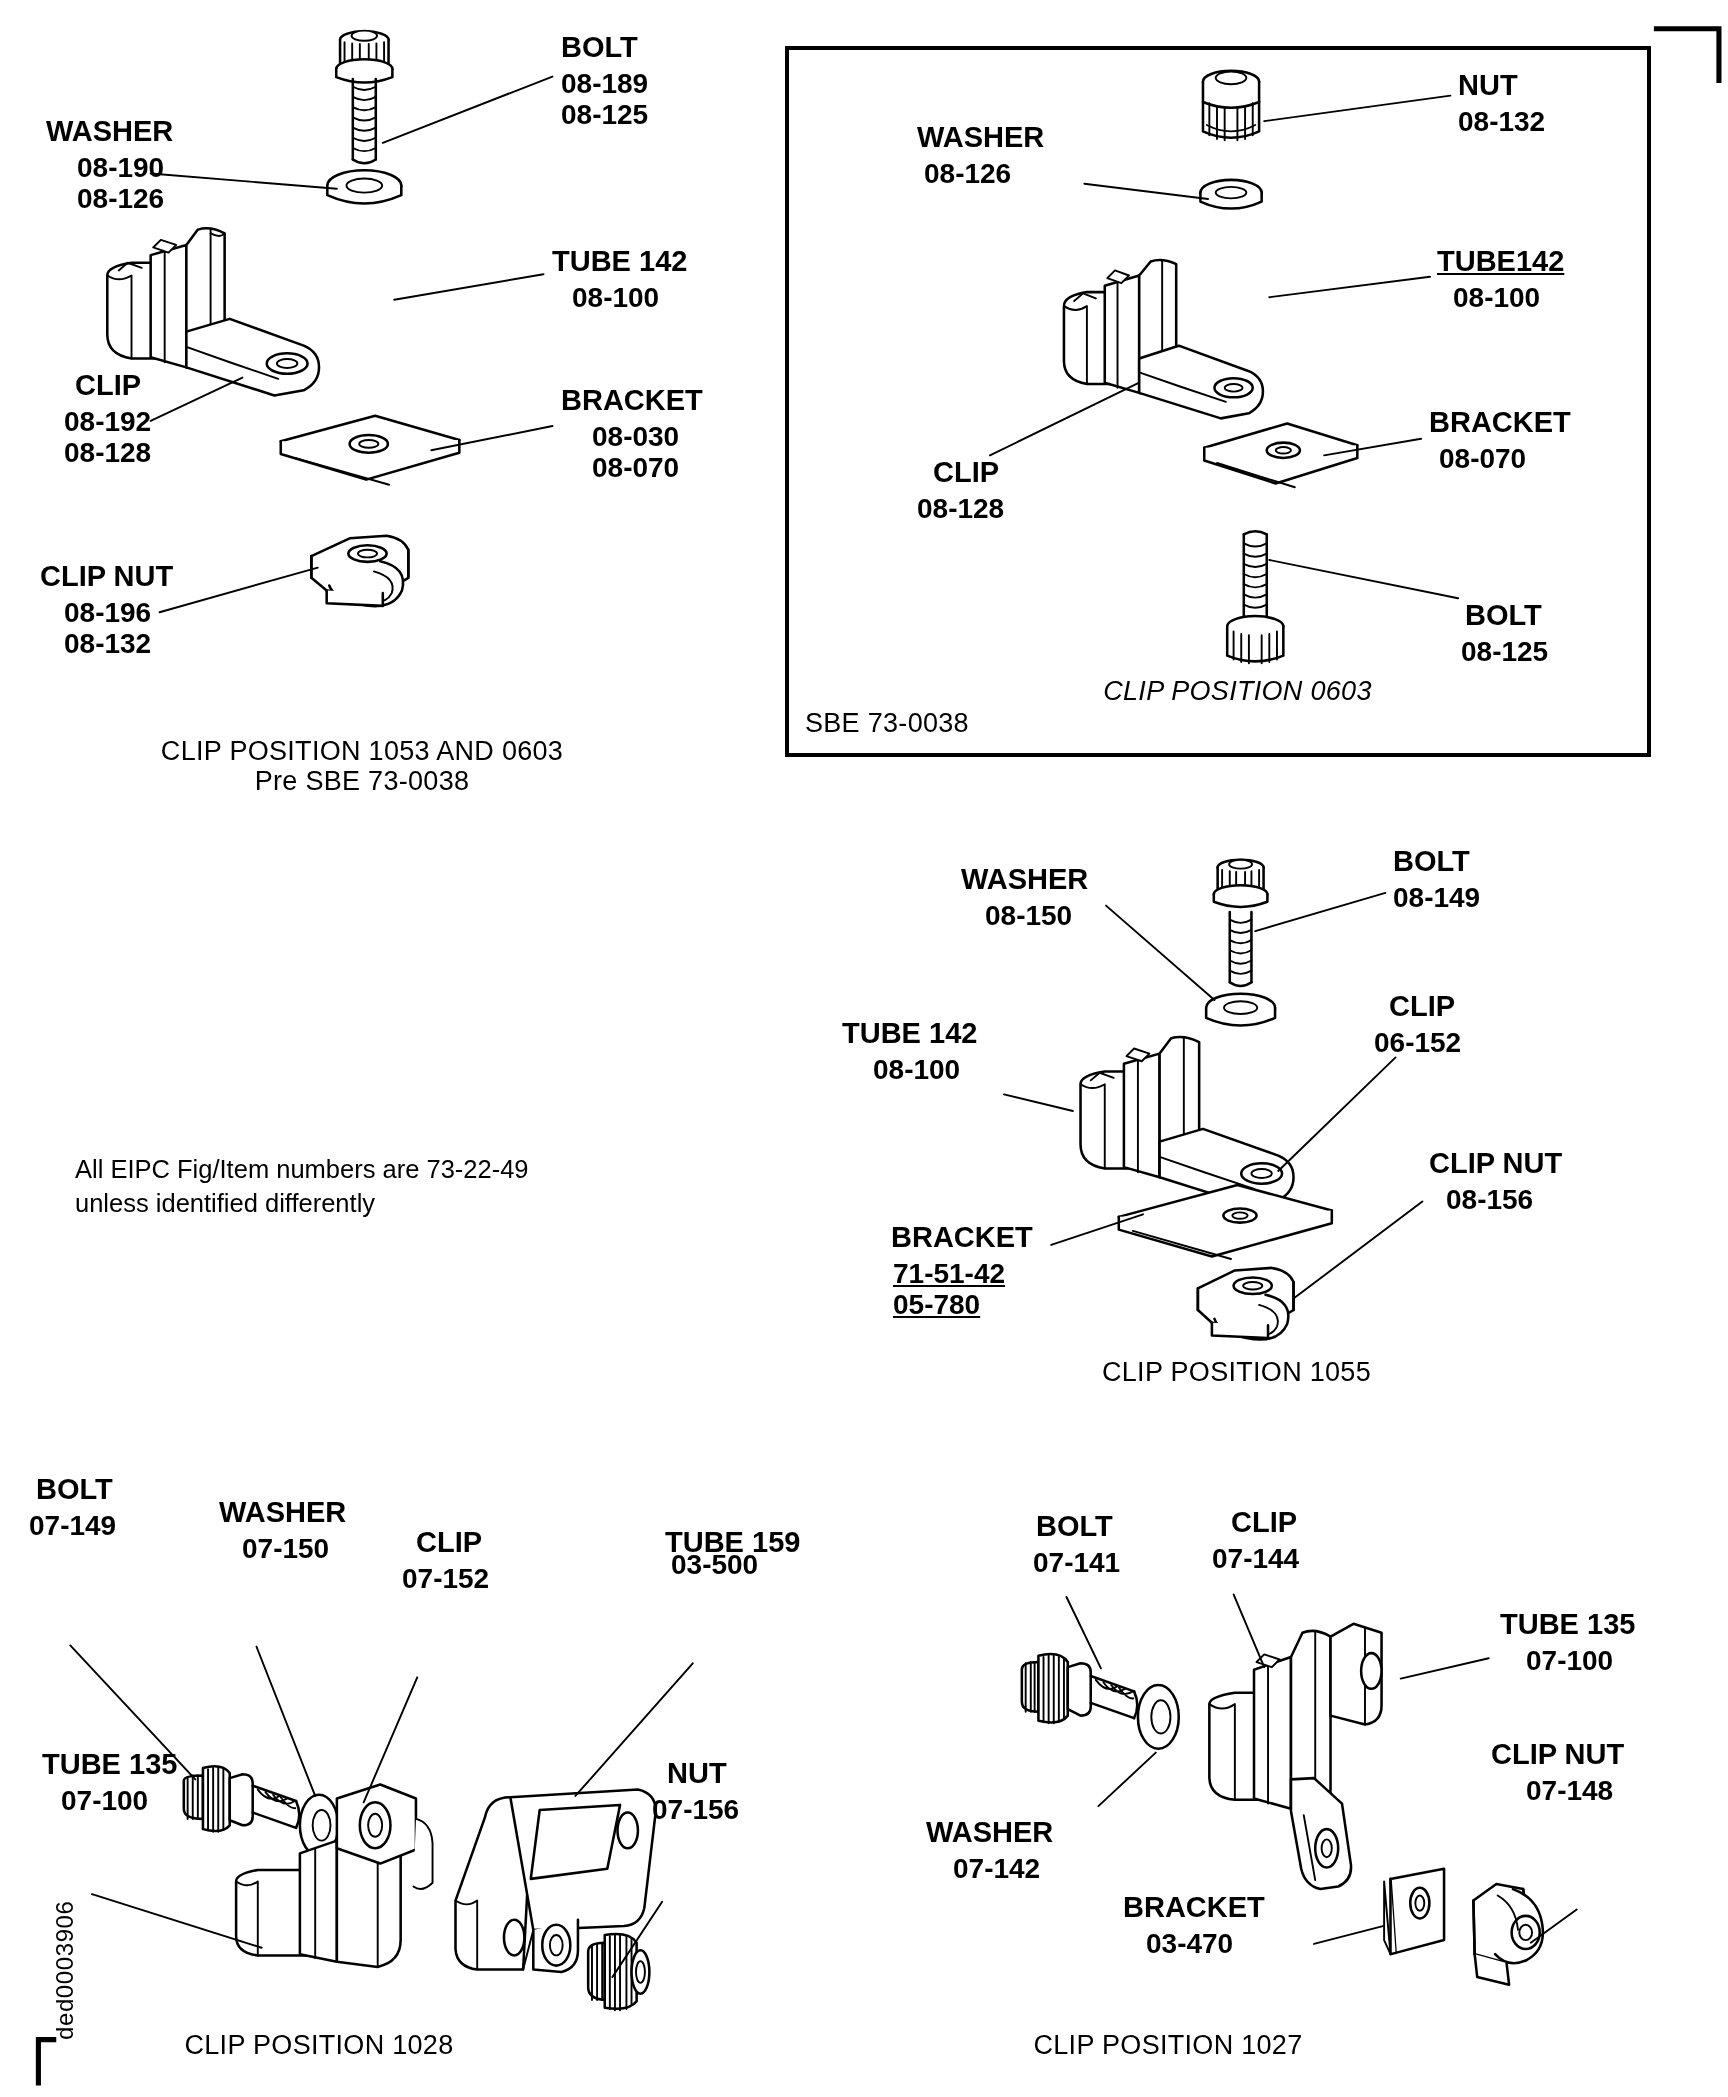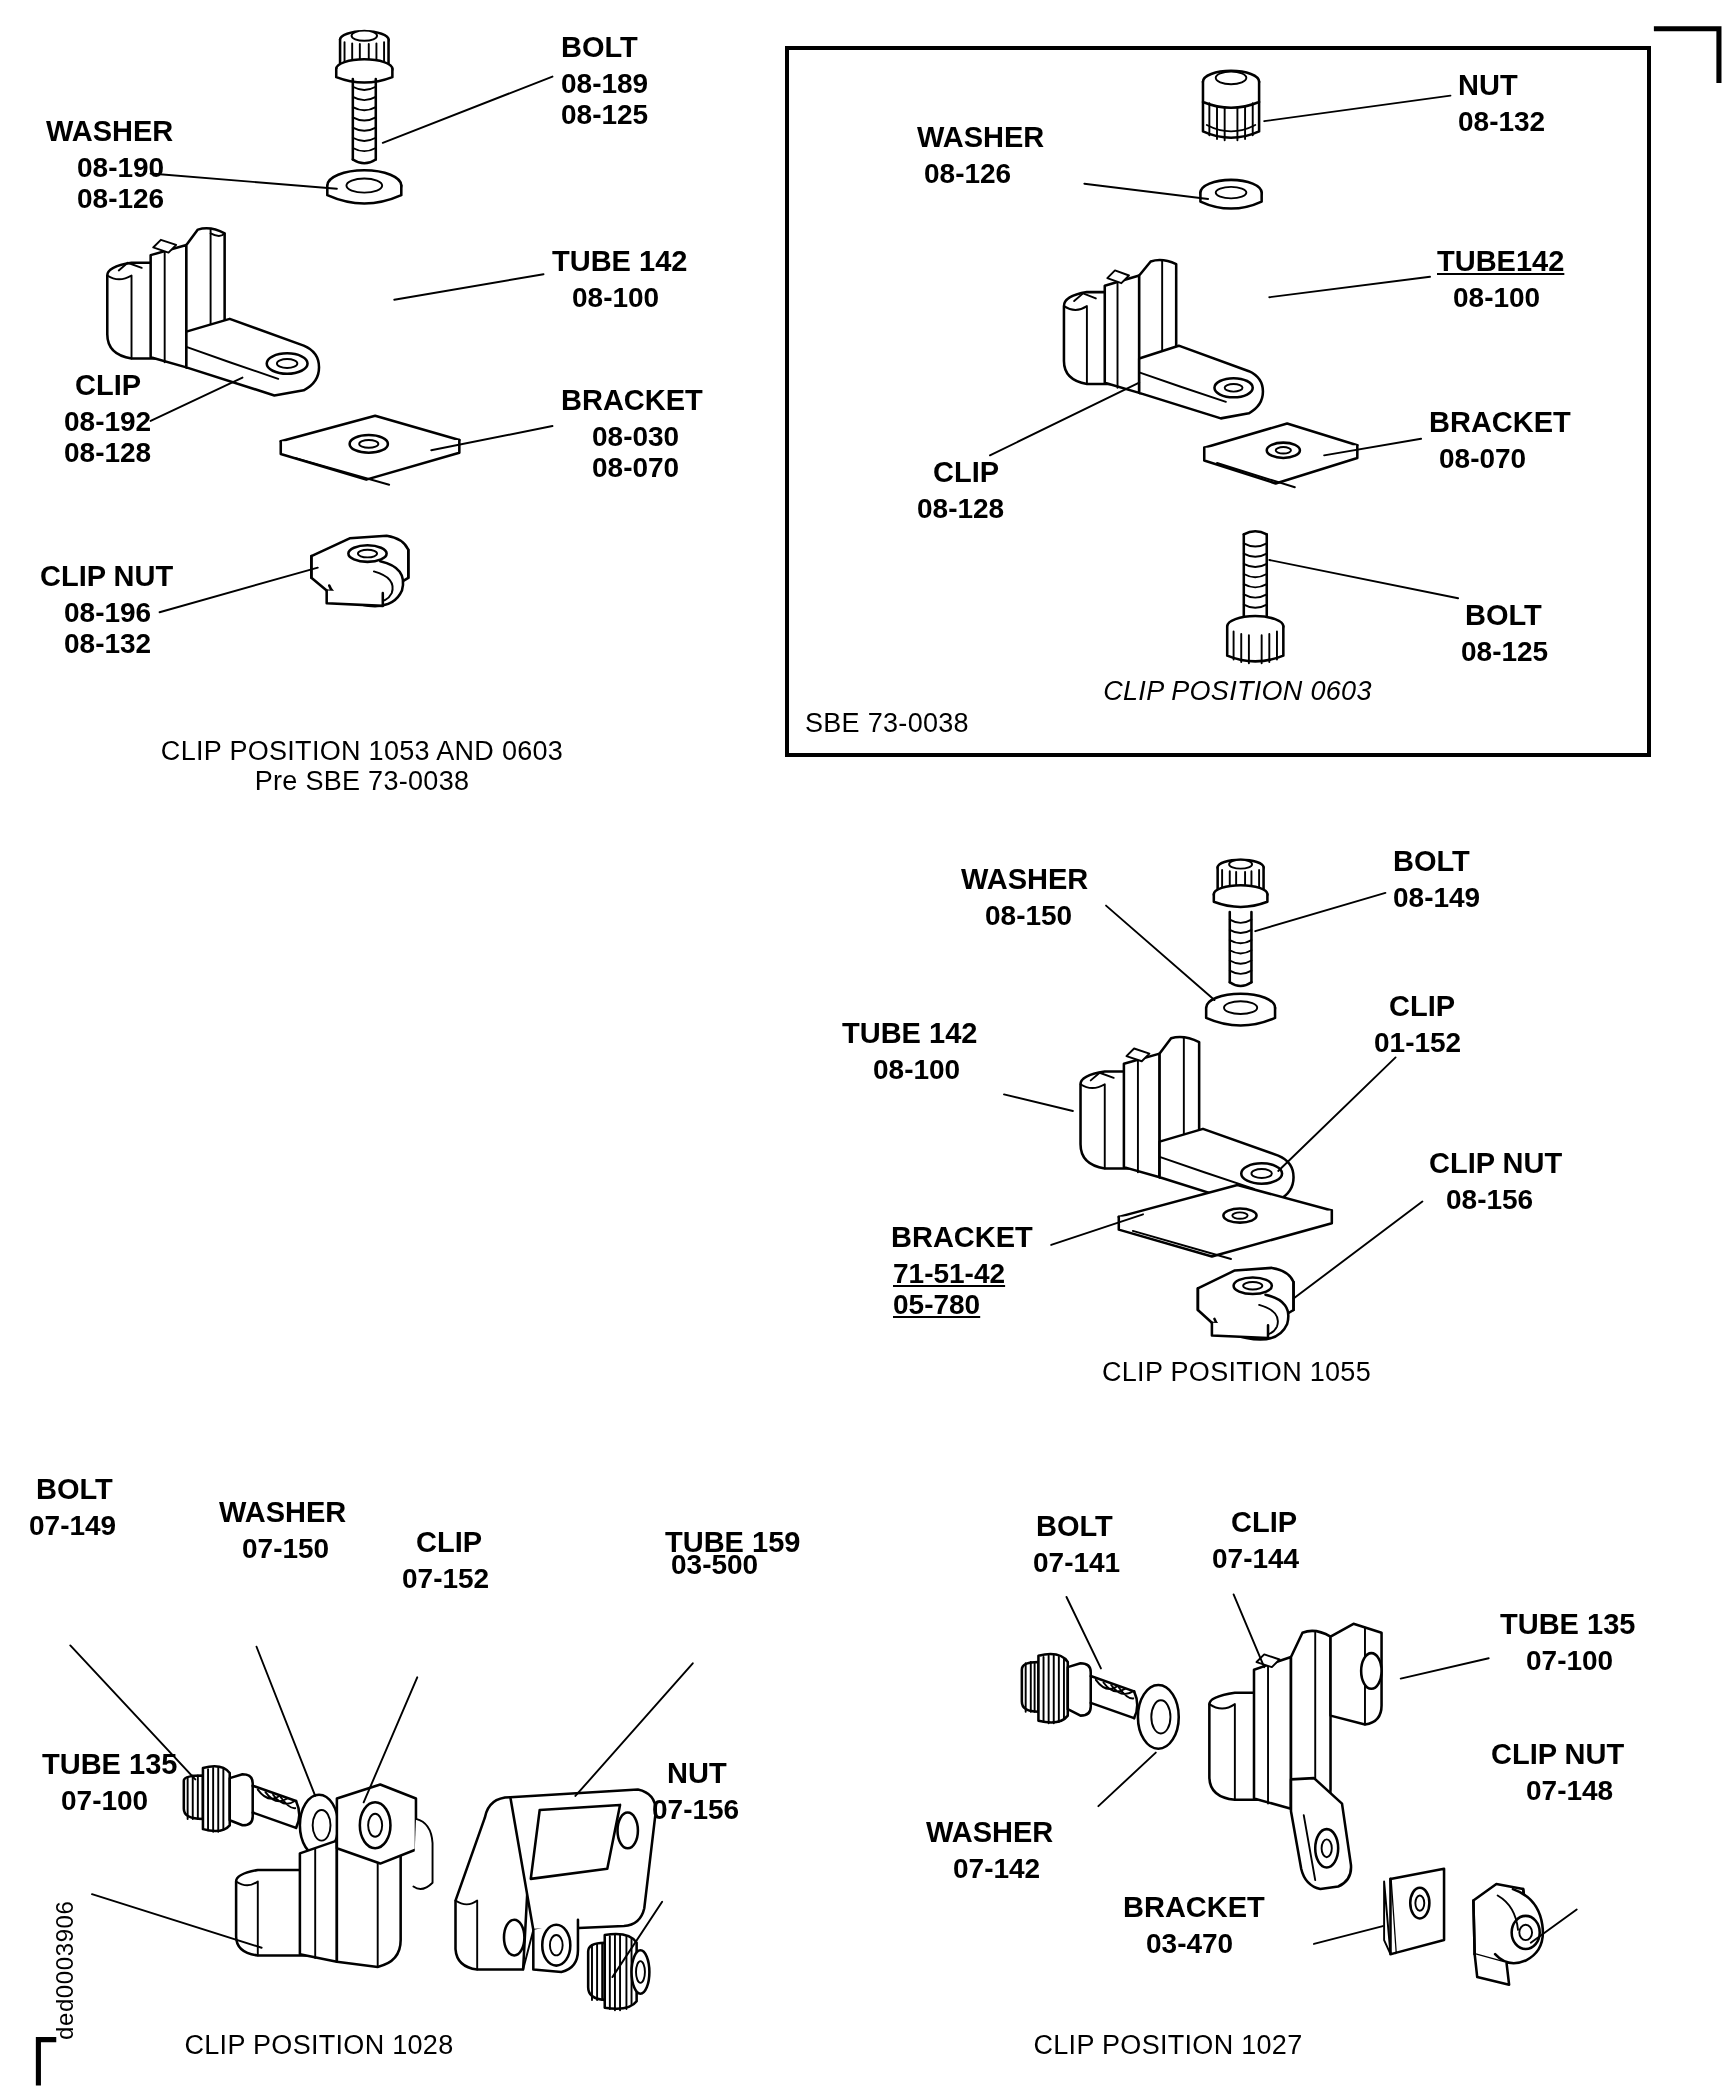--- a/index.html
+++ b/index.html
@@ -391,32 +391,34 @@
 
   <div class="lblblock t-hd" style="left:1429px;top:407px;">BRACKET</div>
   <div class="lblblock t-nm" style="left:1439px;top:444px;">08-070</div>
 
   <div class="lblblock t-hd" style="left:1465px;top:600px;">BOLT</div>
   <div class="lblblock t-nm" style="left:1461px;top:637px;">08-125</div>
 
   <div class="cap center" style="left:995px;top:676px;width:485px;font-style:italic;">CLIP POSITION 0603</div>
   <div class="cap" style="left:805px;top:708px;">SBE 73-0038</div>
 
+  <div class="note" style="left:75px;top:1153px;">All EIPC Fig/Item numbers are 73-22-49
+unless identified differently</div>
 
   <div class="lblblock t-hd" style="left:1393px;top:846px;">BOLT</div>
   <div class="lblblock t-nm" style="left:1393px;top:883px;">08-149</div>
 
   <div class="lblblock t-hd" style="left:961px;top:864px;">WASHER</div>
   <div class="lblblock t-nm" style="left:985px;top:901px;">08-150</div>
 
   <div class="lblblock t-hd" style="left:842px;top:1018px;">TUBE 142</div>
   <div class="lblblock t-nm" style="left:873px;top:1055px;">08-100</div>
 
   <div class="lblblock t-hd" style="left:1389px;top:991px;">CLIP</div>
-  <div class="lblblock t-nm" style="left:1374px;top:1028px;">01-152</div>
+  <div class="lblblock t-nm" style="left:1374px;top:1028px;">06-152</div>
 
   <div class="lblblock t-hd" style="left:1429px;top:1148px;">CLIP NUT</div>
   <div class="lblblock t-nm" style="left:1446px;top:1185px;">08-156</div>
 
   <div class="lblblock t-hd" style="left:891px;top:1222px;">BRACKET</div>
   <div class="lblblock t-nm" style="left:893px;top:1259px;text-decoration:underline;">71-51-42
 05-780</div>
 
   <div class="cap center" style="left:994px;top:1357px;width:485px;">CLIP POSITION 1055</div>
 

